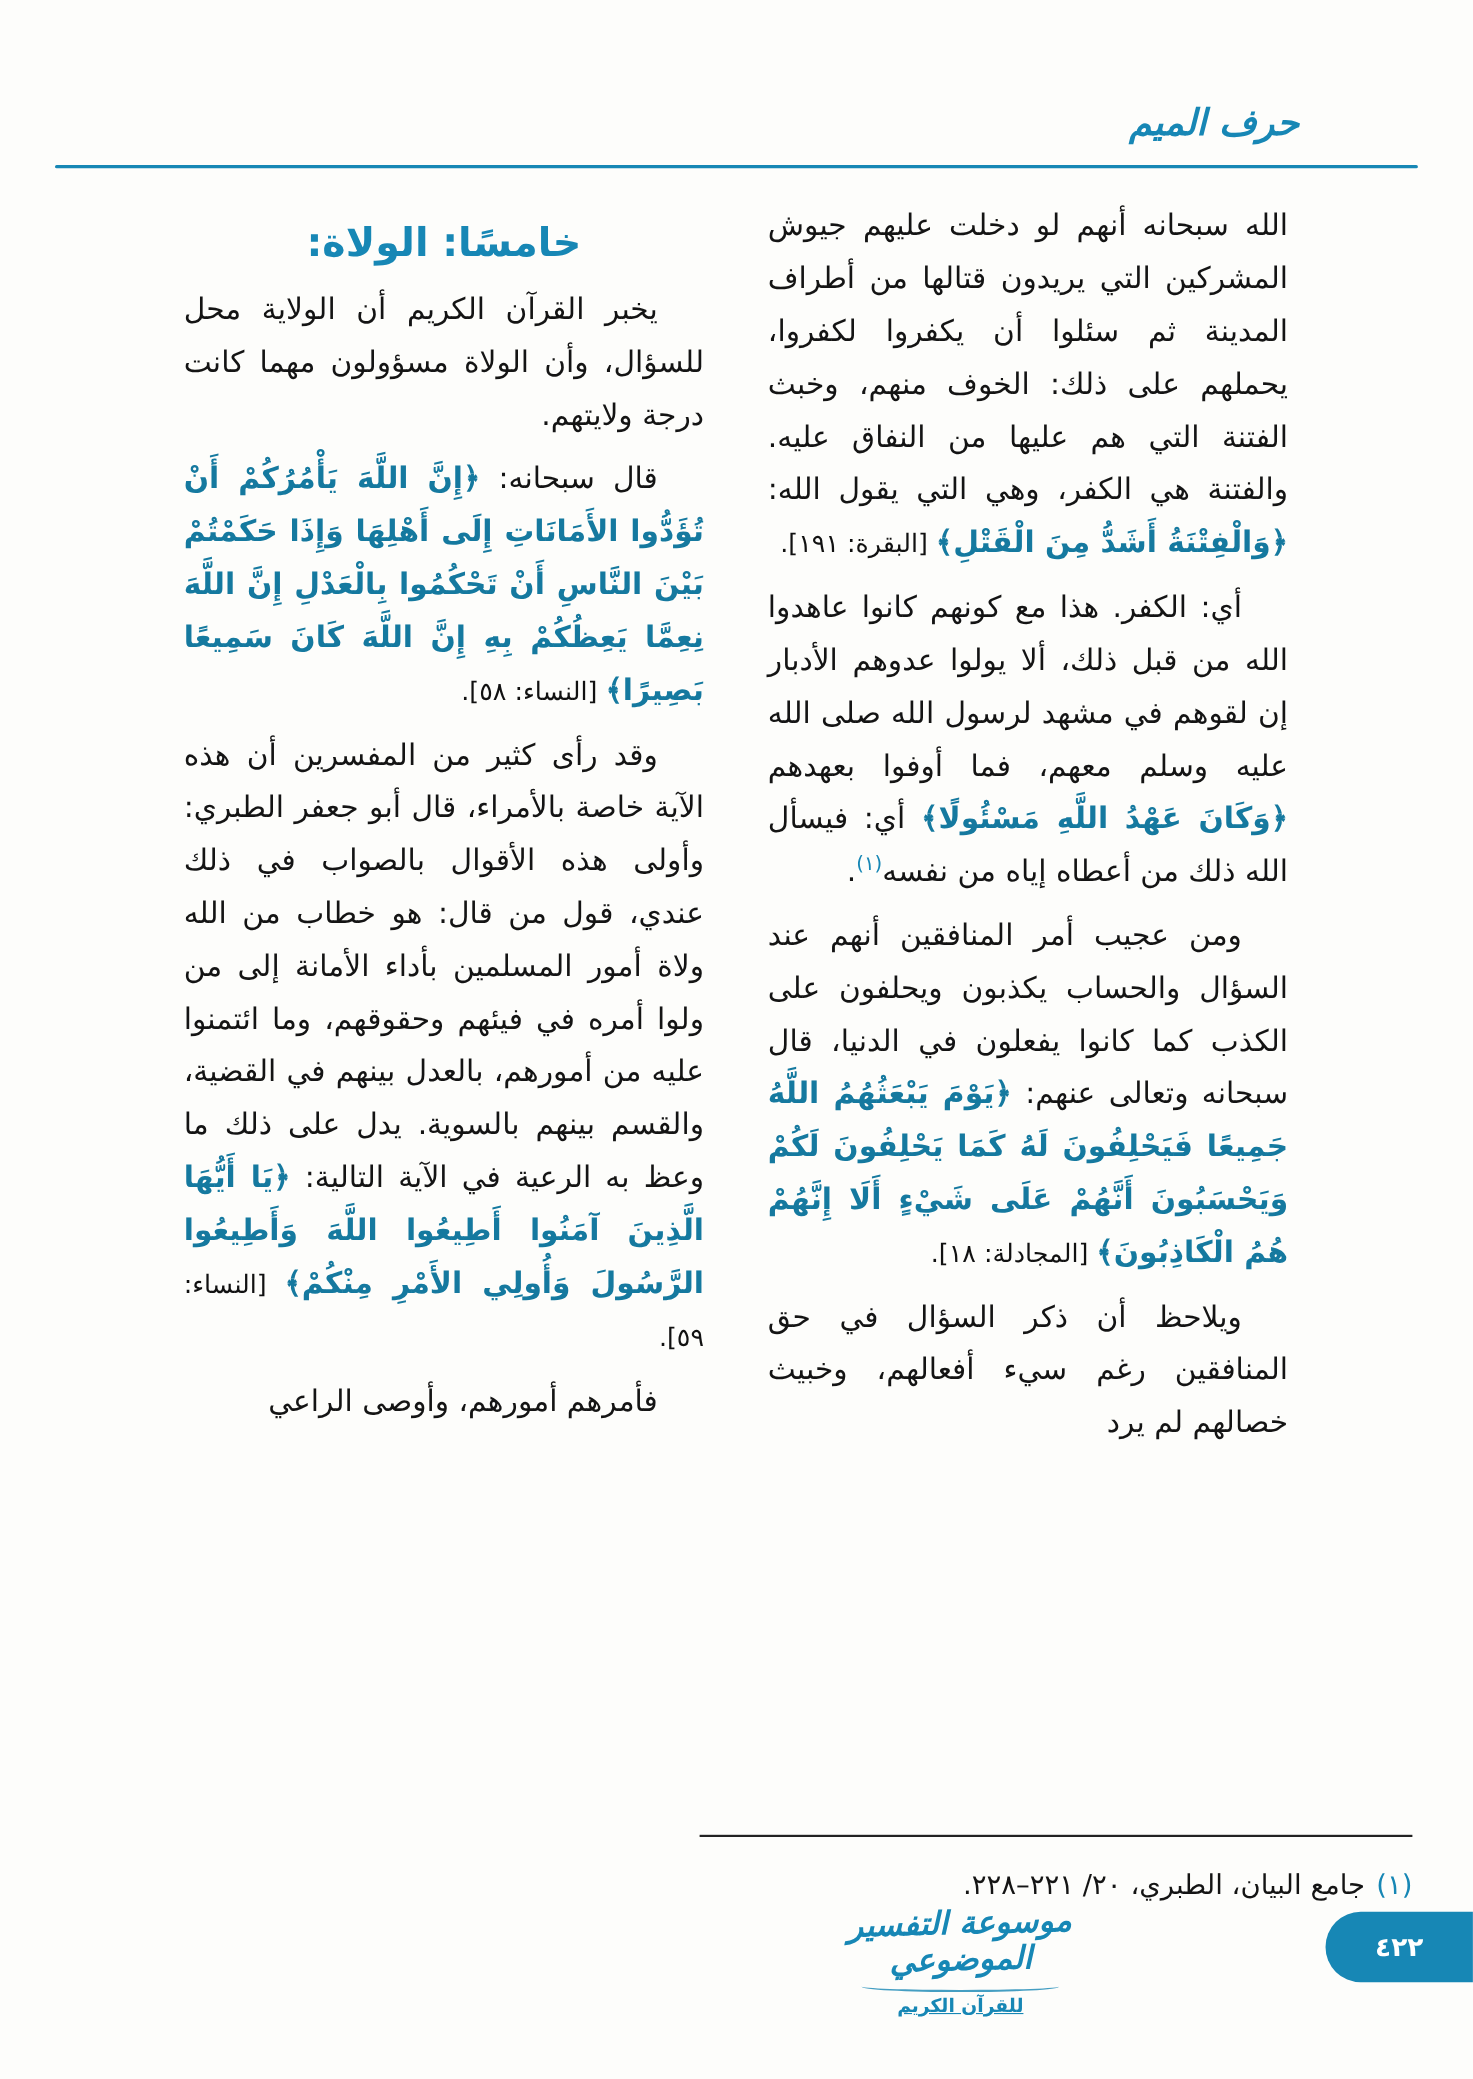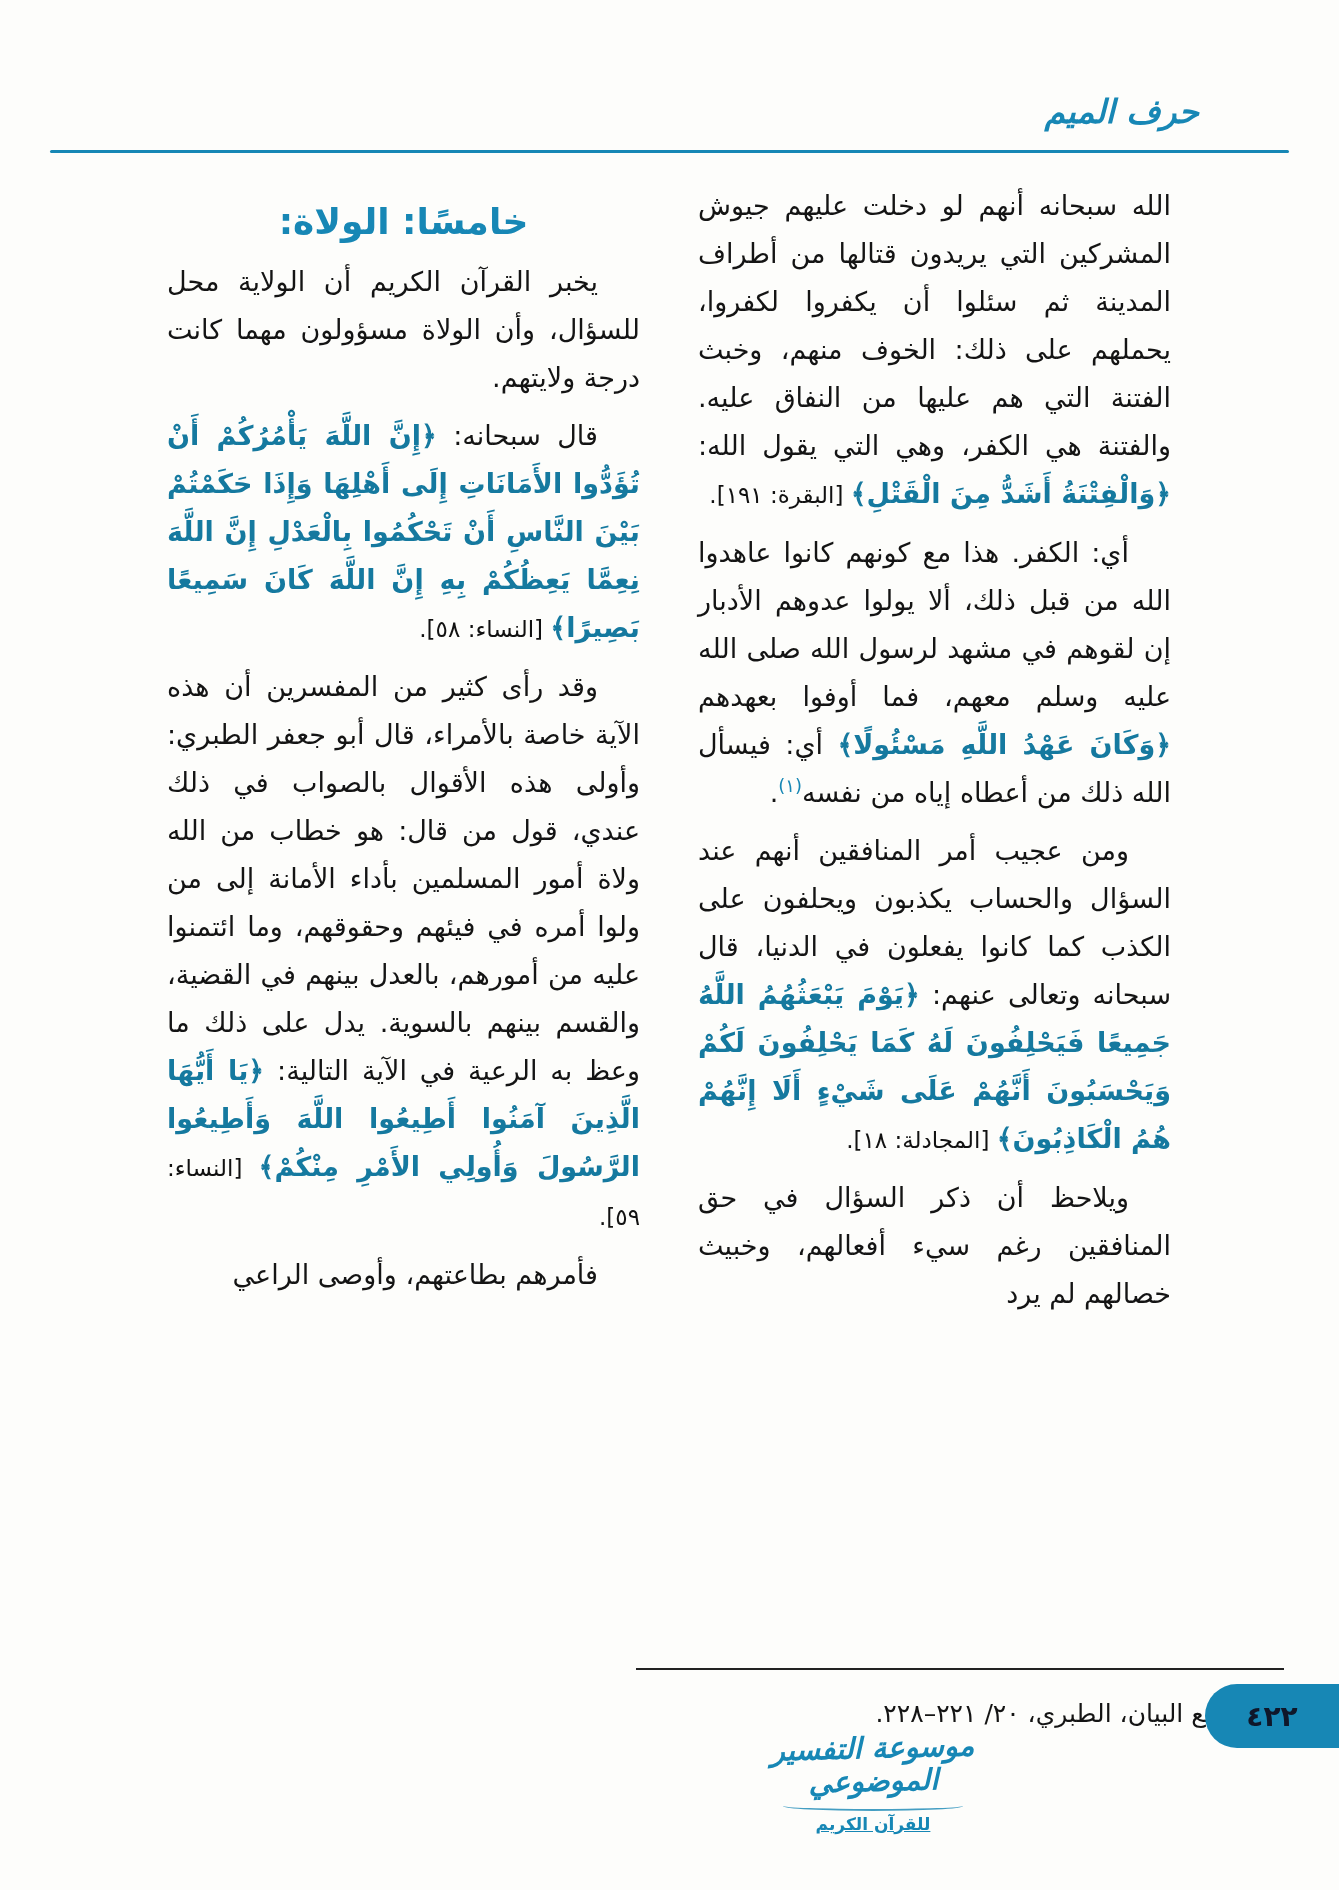--- a/index.html
+++ b/index.html
@@ -4,21 +4,21 @@
 <style>
   html,body{margin:0;padding:0;}
   body{
     width:1339px;height:1890px;position:relative;
     background:#fdfdfb;color:#141414;
     font-family:"DejaVu Sans","Liberation Sans",sans-serif;
     direction:rtl;overflow:hidden;
   }
   :root{--accent:#1787b5;--quran:#15799f;}
   .page-header-title{
-    position:absolute;top:92px;right:140px;
+    position:absolute;top:92px;right:158px;
     color:var(--accent);font-size:33px;font-weight:bold;font-style:italic;
     letter-spacing:1px;
   }
   .header-rule{
     position:absolute;top:150px;left:50px;right:50px;height:3px;
     background:var(--accent);border-radius:2px;
   }
   .content{
     position:absolute;top:182px;right:168px;width:1004px;
     display:flex;gap:58px;direction:rtl;
@@ -49,46 +49,46 @@
   }
   .publisher-logo .logo-line2{
     font-size:17px;font-weight:bold;display:block;margin-top:4px;text-decoration:underline;
   }
   .logo-flourish{
     display:block;height:8px;margin:2px auto 0;width:180px;
     border-bottom:2px solid var(--accent);border-radius:50%;
     opacity:.8;
   }
   .page-number-badge{
-    position:absolute;right:0;top:1684px;width:134px;height:64px;
-    background:var(--accent);color:#0f172a;
+    position:absolute;right:0;top:1738px;width:134px;height:64px;
+    background:var(--accent);color:#ffffff;
     border-radius:32px 0 0 32px;
     display:flex;align-items:center;justify-content:center;
-    font-size:28px;font-weight:bold;
+    font-size:24px;font-weight:bold;
   }
 </style>
 </head>
 <body>
 
 <div class="page-header-title">حرف الميم</div>
 <div class="header-rule"></div>
 
 <div class="content">
   <div class="column">
       <div class="para no-indent"><span class="seg-text">الله سبحانه أنهم لو دخلت عليهم جيوش المشركين التي يريدون قتالها من أطراف المدينة ثم سئلوا أن يكفروا لكفروا، يحملهم على ذلك: الخوف منهم، وخبث الفتنة التي هم عليها من النفاق عليه. والفتنة هي الكفر، وهي التي يقول الله: </span><span class="seg-quran">﴿وَالْفِتْنَةُ أَشَدُّ مِنَ الْقَتْلِ﴾</span><span class="seg-ref"> [البقرة: ١٩١].</span></div>
       <div class="para"><span class="seg-text">أي: الكفر. هذا مع كونهم كانوا عاهدوا الله من قبل ذلك، ألا يولوا عدوهم الأدبار إن لقوهم في مشهد لرسول الله صلى الله عليه وسلم معهم، فما أوفوا بعهدهم </span><span class="seg-quran">﴿وَكَانَ عَهْدُ اللَّهِ مَسْئُولًا﴾</span><span class="seg-text"> أي: فيسأل الله ذلك من أعطاه إياه من نفسه</span><span class="seg-sup">(١)</span><span class="seg-text">.</span></div>
       <div class="para"><span class="seg-text">ومن عجيب أمر المنافقين أنهم عند السؤال والحساب يكذبون ويحلفون على الكذب كما كانوا يفعلون في الدنيا، قال سبحانه وتعالى عنهم: </span><span class="seg-quran">﴿يَوْمَ يَبْعَثُهُمُ اللَّهُ جَمِيعًا فَيَحْلِفُونَ لَهُ كَمَا يَحْلِفُونَ لَكُمْ وَيَحْسَبُونَ أَنَّهُمْ عَلَى شَيْءٍ أَلَا إِنَّهُمْ هُمُ الْكَاذِبُونَ﴾</span><span class="seg-ref"> [المجادلة: ١٨].</span></div>
       <div class="para"><span class="seg-text">ويلاحظ أن ذكر السؤال في حق المنافقين رغم سيء أفعالهم، وخبيث خصالهم لم يرد</span></div>
     </div>
   <div class="column">
       <div class="para heading"><span class="seg-text">خامسًا: الولاة:</span></div>
       <div class="para"><span class="seg-text">يخبر القرآن الكريم أن الولاية محل للسؤال، وأن الولاة مسؤولون مهما كانت درجة ولايتهم.</span></div>
       <div class="para"><span class="seg-text">قال سبحانه: </span><span class="seg-quran">﴿إِنَّ اللَّهَ يَأْمُرُكُمْ أَنْ تُؤَدُّوا الأَمَانَاتِ إِلَى أَهْلِهَا وَإِذَا حَكَمْتُمْ بَيْنَ النَّاسِ أَنْ تَحْكُمُوا بِالْعَدْلِ إِنَّ اللَّهَ نِعِمَّا يَعِظُكُمْ بِهِ إِنَّ اللَّهَ كَانَ سَمِيعًا بَصِيرًا﴾</span><span class="seg-ref"> [النساء: ٥٨].</span></div>
       <div class="para"><span class="seg-text">وقد رأى كثير من المفسرين أن هذه الآية خاصة بالأمراء، قال أبو جعفر الطبري: وأولى هذه الأقوال بالصواب في ذلك عندي، قول من قال: هو خطاب من الله ولاة أمور المسلمين بأداء الأمانة إلى من ولوا أمره في فيئهم وحقوقهم، وما ائتمنوا عليه من أمورهم، بالعدل بينهم في القضية، والقسم بينهم بالسوية. يدل على ذلك ما وعظ به الرعية في الآية التالية: </span><span class="seg-quran">﴿يَا أَيُّهَا الَّذِينَ آمَنُوا أَطِيعُوا اللَّهَ وَأَطِيعُوا الرَّسُولَ وَأُولِي الأَمْرِ مِنْكُمْ﴾</span><span class="seg-ref"> [النساء: ٥٩].</span></div>
-      <div class="para"><span class="seg-text">فأمرهم بطاعتهم، وأوصى الراعي</span></div>
+      <div class="para"><span class="seg-text">فأمرهم أمورهم، وأوصى الراعي</span></div>
     </div>
 </div>
 
 <div class="footnote">
   <span class="fn-marker">(١)</span><span>جامع البيان، الطبري، ٢٠/ ٢٢١–٢٢٨.</span>
 </div>
 
 <div class="publisher-logo">
   <span class="logo-line1">موسوعة التفسير الموضوعي</span>
   <span class="logo-flourish"></span>

